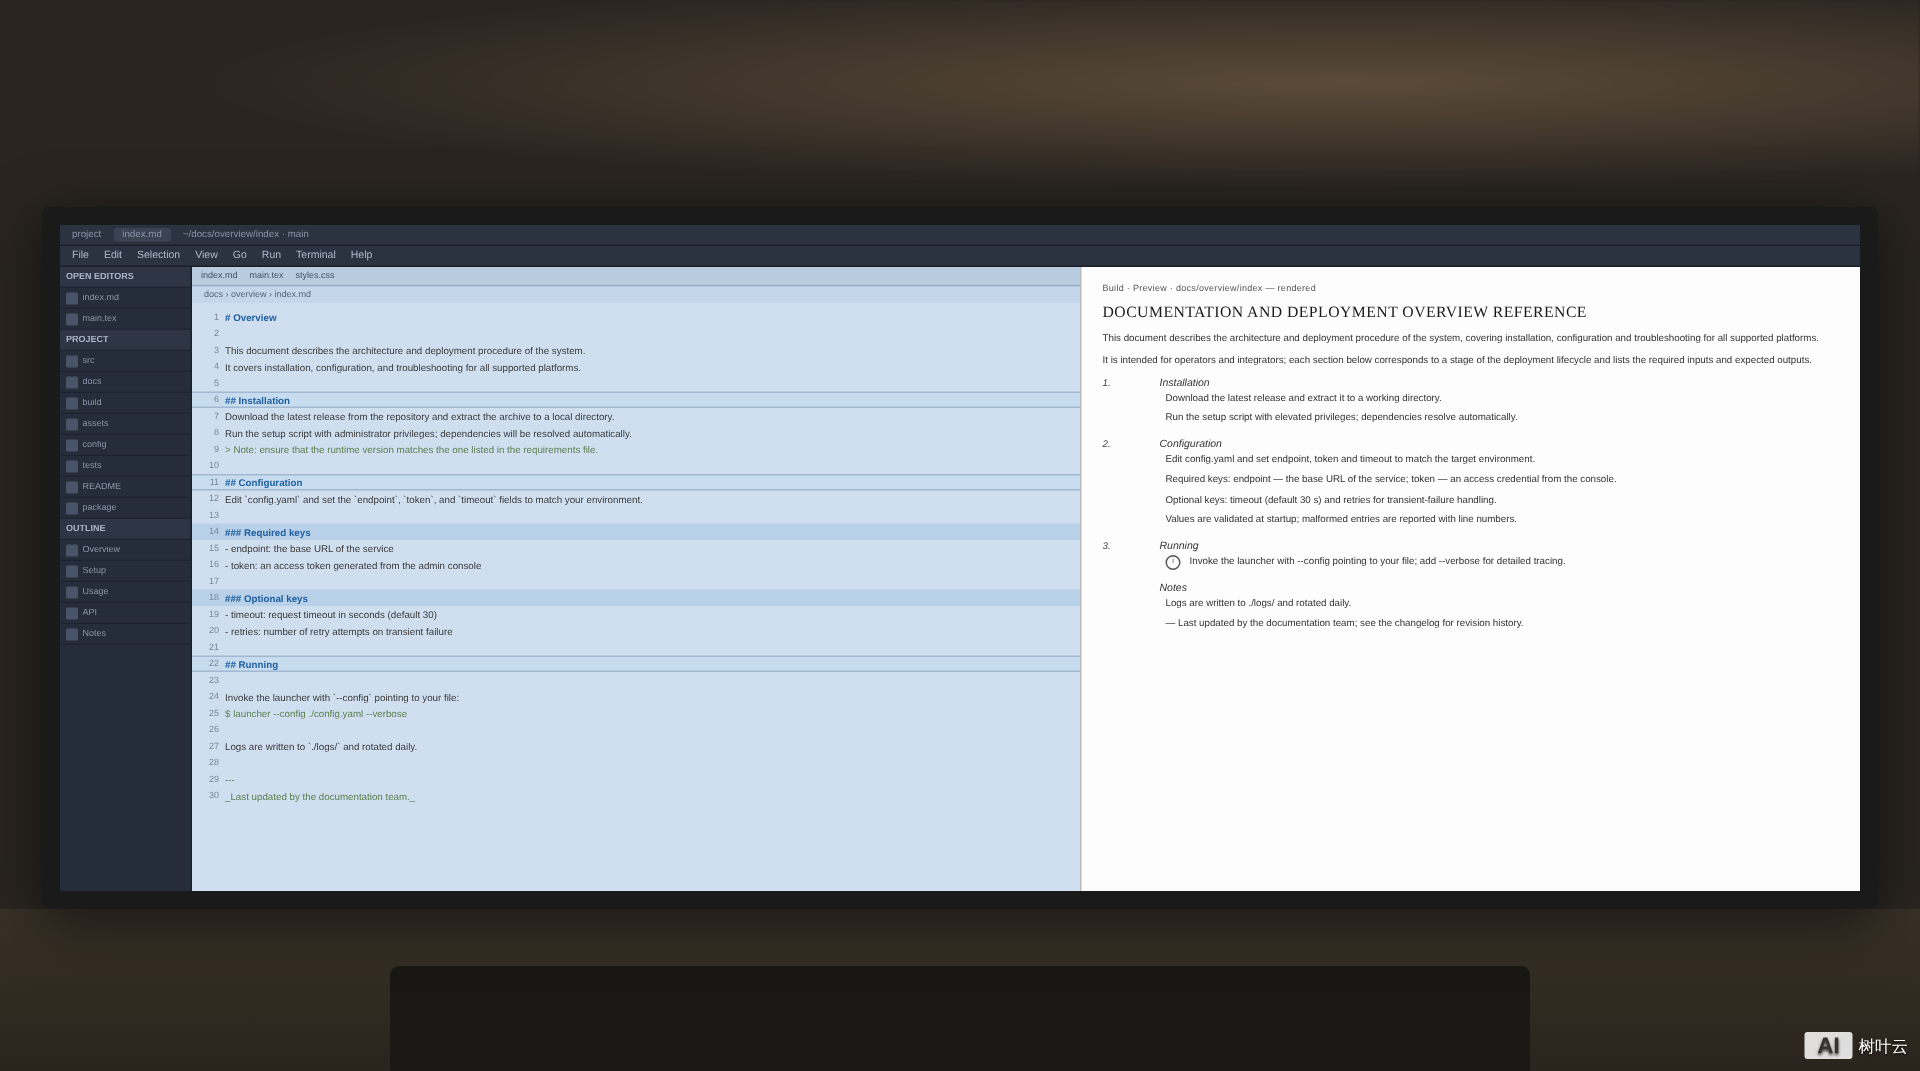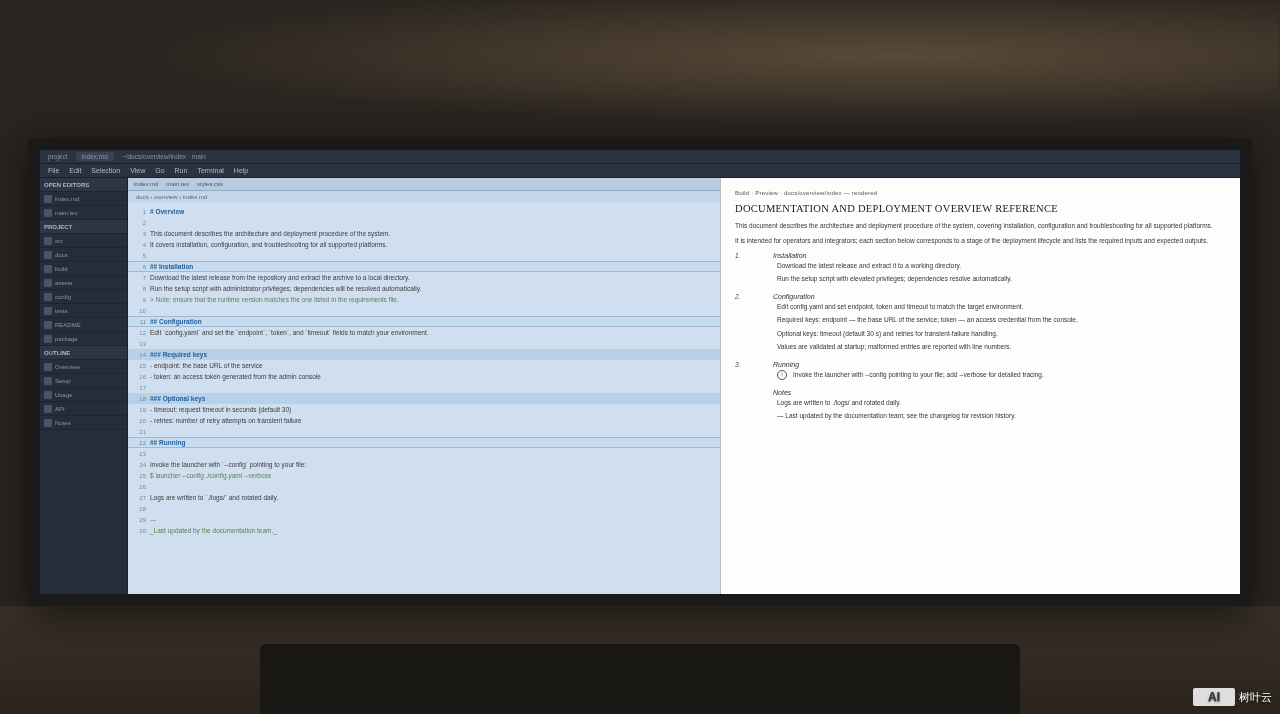--- a/index.html
+++ b/index.html
@@ -35,21 +35,21 @@
 .pv-title { font-size:10.5px; font-family:Georgia,serif; letter-spacing:.3px; line-height:1.25; color:#1a1a1a; margin-bottom:6px; font-variant:small-caps; }
 .pv-para { font-size:6.5px; line-height:1.55; color:#333; margin-bottom:5px; }
 .pv-sec { display:flex; gap:10px; margin-top:6px; margin-bottom:4px; }
 .pv-num { width:28px; font-size:6.5px; font-style:italic; color:#444; }
 .pv-cont { flex:1; }
 .pv-sub { font-size:7px; font-style:italic; color:#333; margin-bottom:2px; }
 .pv-li { font-size:6.5px; line-height:1.55; color:#333; margin-bottom:3px; padding-left:4px; }
 .pv-icon-row { display:flex; align-items:center; gap:6px; }
 .pv-icon { width:10px; height:10px; border:1px solid #555; border-radius:50%; display:flex; align-items:center; justify-content:center; font-size:5px; color:#555; flex-shrink:0; }
 .watermark { position:absolute; right:8px; bottom:8px; display:flex; align-items:center; gap:4px; color:#fff; font-size:11px; text-shadow:0 1px 2px rgba(0,0,0,.8); font-family:sans-serif; }
-.watermark .bx { width:42px; height:18px; background:rgba(255,255,255,.85); border-radius:2px; display:flex; align-items:center; justify-content:center; color:#333; font-size:12px; font-weight:700; }
+.watermark .bx { width:32px; height:18px; background:rgba(255,255,255,.85); border-radius:2px; display:flex; align-items:center; justify-content:center; color:#333; font-size:15px; font-weight:700; }
 .env-desk { position:absolute; left:0; right:0; bottom:0; height:108px; background:linear-gradient(#3a3228,#2a241c); }
 .env-kbd { position:absolute; left:260px; right:260px; bottom:0; height:70px; background:#1a1814; border-radius:6px 6px 0 0; }
 .env-top { position:absolute; top:0; left:0; right:0; height:138px; background:radial-gradient(ellipse at 70% 40%,#5a4a38 0%,#2a2520 60%); filter:blur(1px); }
 </style>
 </head>
 <body>
 
 <div class="env-top"></div>
 <div class="env-desk"></div>
 <div class="env-kbd"></div>

